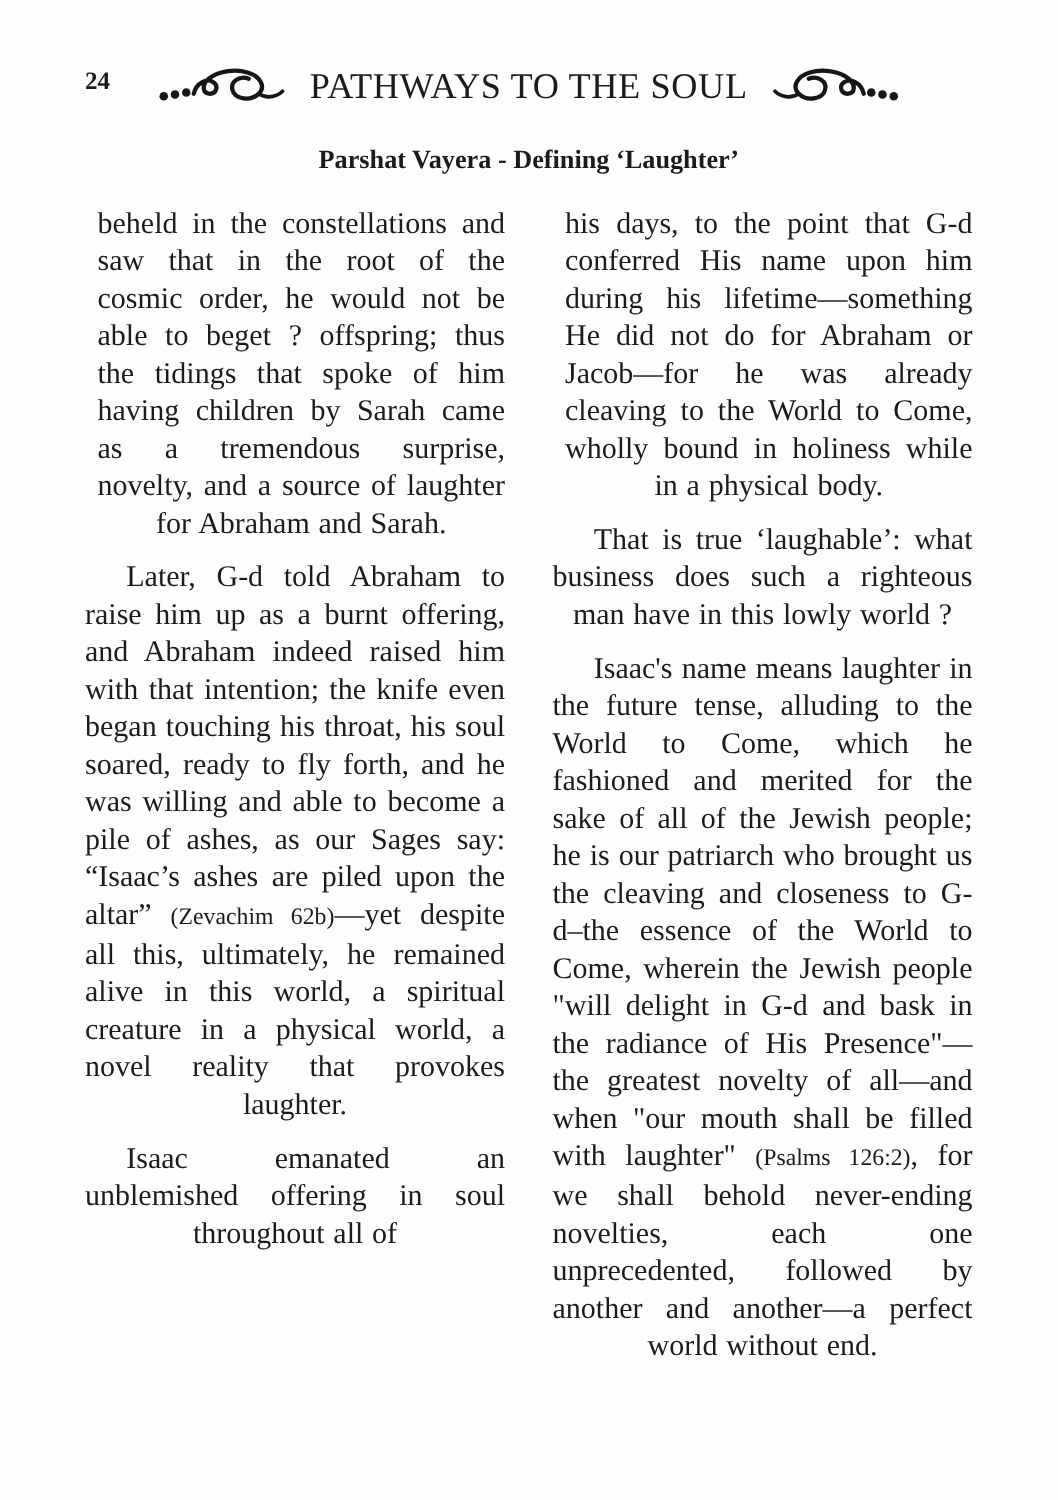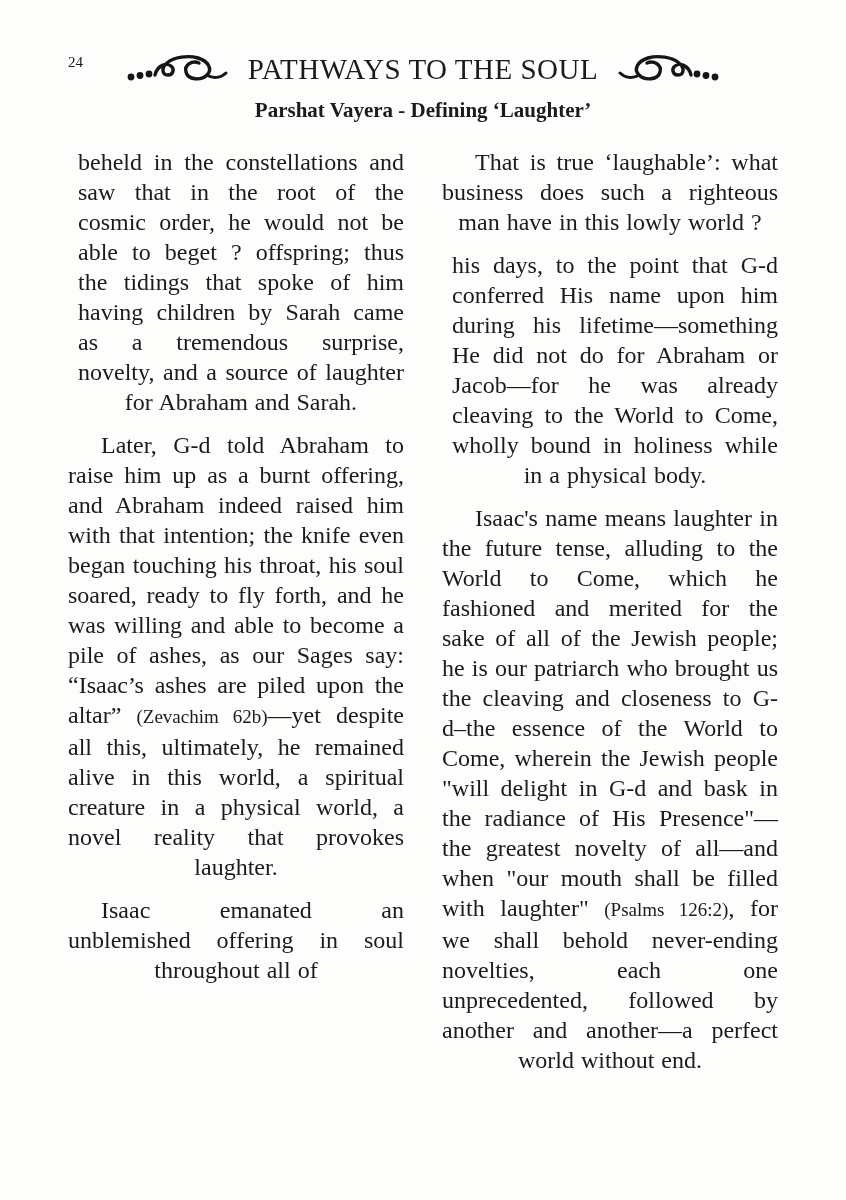--- a/index.html
+++ b/index.html
@@ -24,38 +24,38 @@
     display: flex;
     align-items: center;
     justify-content: center;
     gap: 8px;
     height: 44px;
   }
   .page-number {
     position: absolute;
     left: 0;
     top: 9px;
-    font-size: 15px;
-    font-weight: normal;
+    font-size: 20px;
+    font-weight: bold;
     line-height: 1;
   }
   .title {
     margin: 12px;
     font-size: 29px;
     font-weight: normal;
     letter-spacing: 0.5px;
     white-space: nowrap;
     line-height: 1;
     padding-top: 2px;
   }
   .flourish { display: inline-flex; align-items: center; }
   .flourish svg { display: block; }
   .flourish.mirrored svg { transform: scaleX(-1); }
   .subtitle {
-    margin: 9px 0 0 0;
+    margin: 26px 0 0 0;
     text-align: center;
     font-size: 21px;
     font-weight: bold;
     line-height: 1.1;
   }
   .columns {
     display: flex;
     gap: 38px;
     margin-top: 25px;
   }
@@ -105,18 +105,18 @@
     <h2 class="subtitle">Parshat Vayera - Defining ‘Laughter’</h2>
   </div>
 
   <div class="columns">
     <div class="column">
         <p class="para no-indent"><span class="seg">beheld in the constellations and saw that in the root of the cosmic order, he would not be able to beget ? offspring; thus the tidings that spoke of him having children by Sarah came as a tremendous surprise, novelty, and a source of laughter for Abraham and Sarah.</span></p>
         <p class="para"><span class="seg">Later, G-d told Abraham to raise him up as a burnt offering, and Abraham indeed raised him with that intention; the knife even began touching his throat, his soul soared, ready to fly forth, and he was willing and able to become a pile of ashes, as our Sages say: “Isaac’s ashes are piled upon the altar” </span><span class="citation">(Zevachim 62b)</span><span class="seg">—yet despite all this, ultimately, he remained alive in this world, a spiritual creature in a physical world, a novel reality that provokes laughter.</span></p>
         <p class="para"><span class="seg">Isaac emanated an unblemished offering in soul throughout all of</span></p>
       </div>
     <div class="column">
+        <p class="para no-indent"><span class="seg">his days, to the point that G-d conferred His name upon him during his lifetime—something He did not do for Abraham or Jacob—for he was already cleaving to the World to Come, wholly bound in holiness while in a physical body.</span></p>
         <p class="para"><span class="seg">That is true ‘laughable’: what business does such a righteous man have in this lowly world ?</span></p>
-        <p class="para no-indent"><span class="seg">his days, to the point that G-d conferred His name upon him during his lifetime—something He did not do for Abraham or Jacob—for he was already cleaving to the World to Come, wholly bound in holiness while in a physical body.</span></p>
         <p class="para"><span class="seg">Isaac's name means laughter in the future tense, alluding to the World to Come, which he fashioned and merited for the sake of all of the Jewish people; he is our patriarch who brought us the cleaving and closeness to G-d–the essence of the World to Come, wherein the Jewish people "will delight in G-d and bask in the radiance of His Presence"—the greatest novelty of all—and when "our mouth shall be filled with laughter" </span><span class="citation">(Psalms 126:2)</span><span class="seg">, for we shall behold never-ending novelties, each one unprecedented, followed by another and another—a perfect world without end.</span></p>
       </div>
   </div>
 </div>
 
 </body></html>

